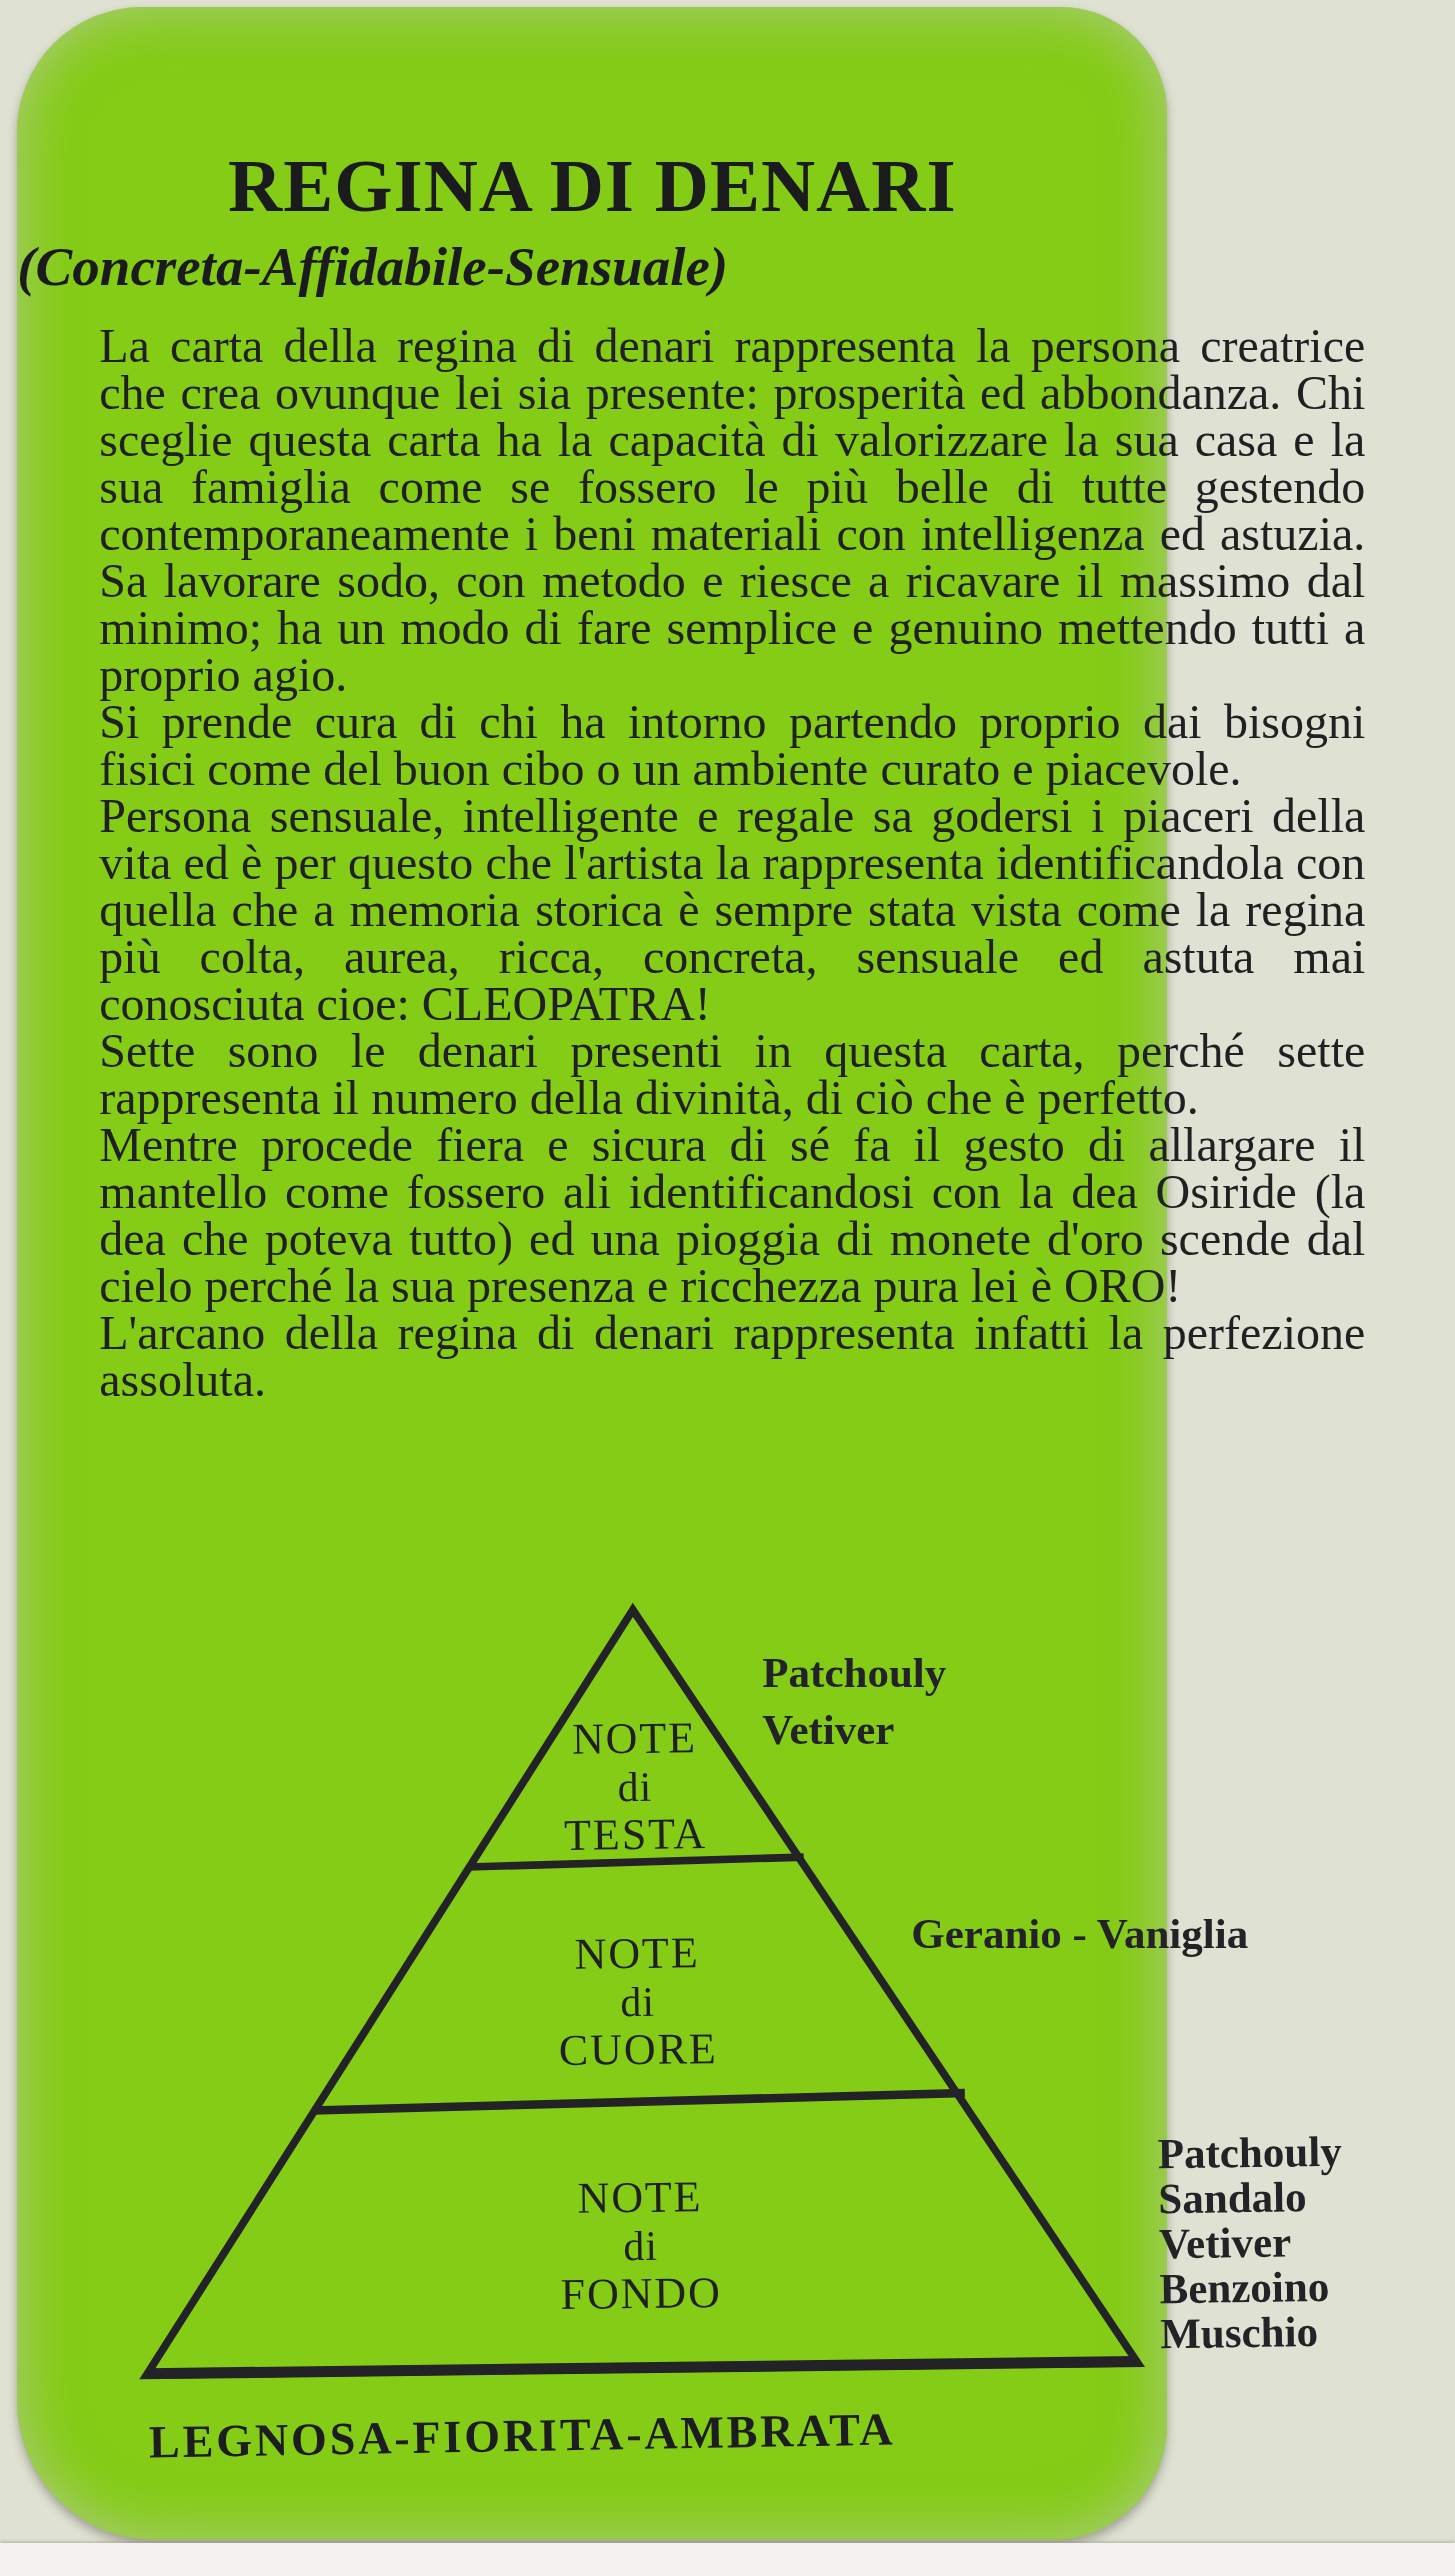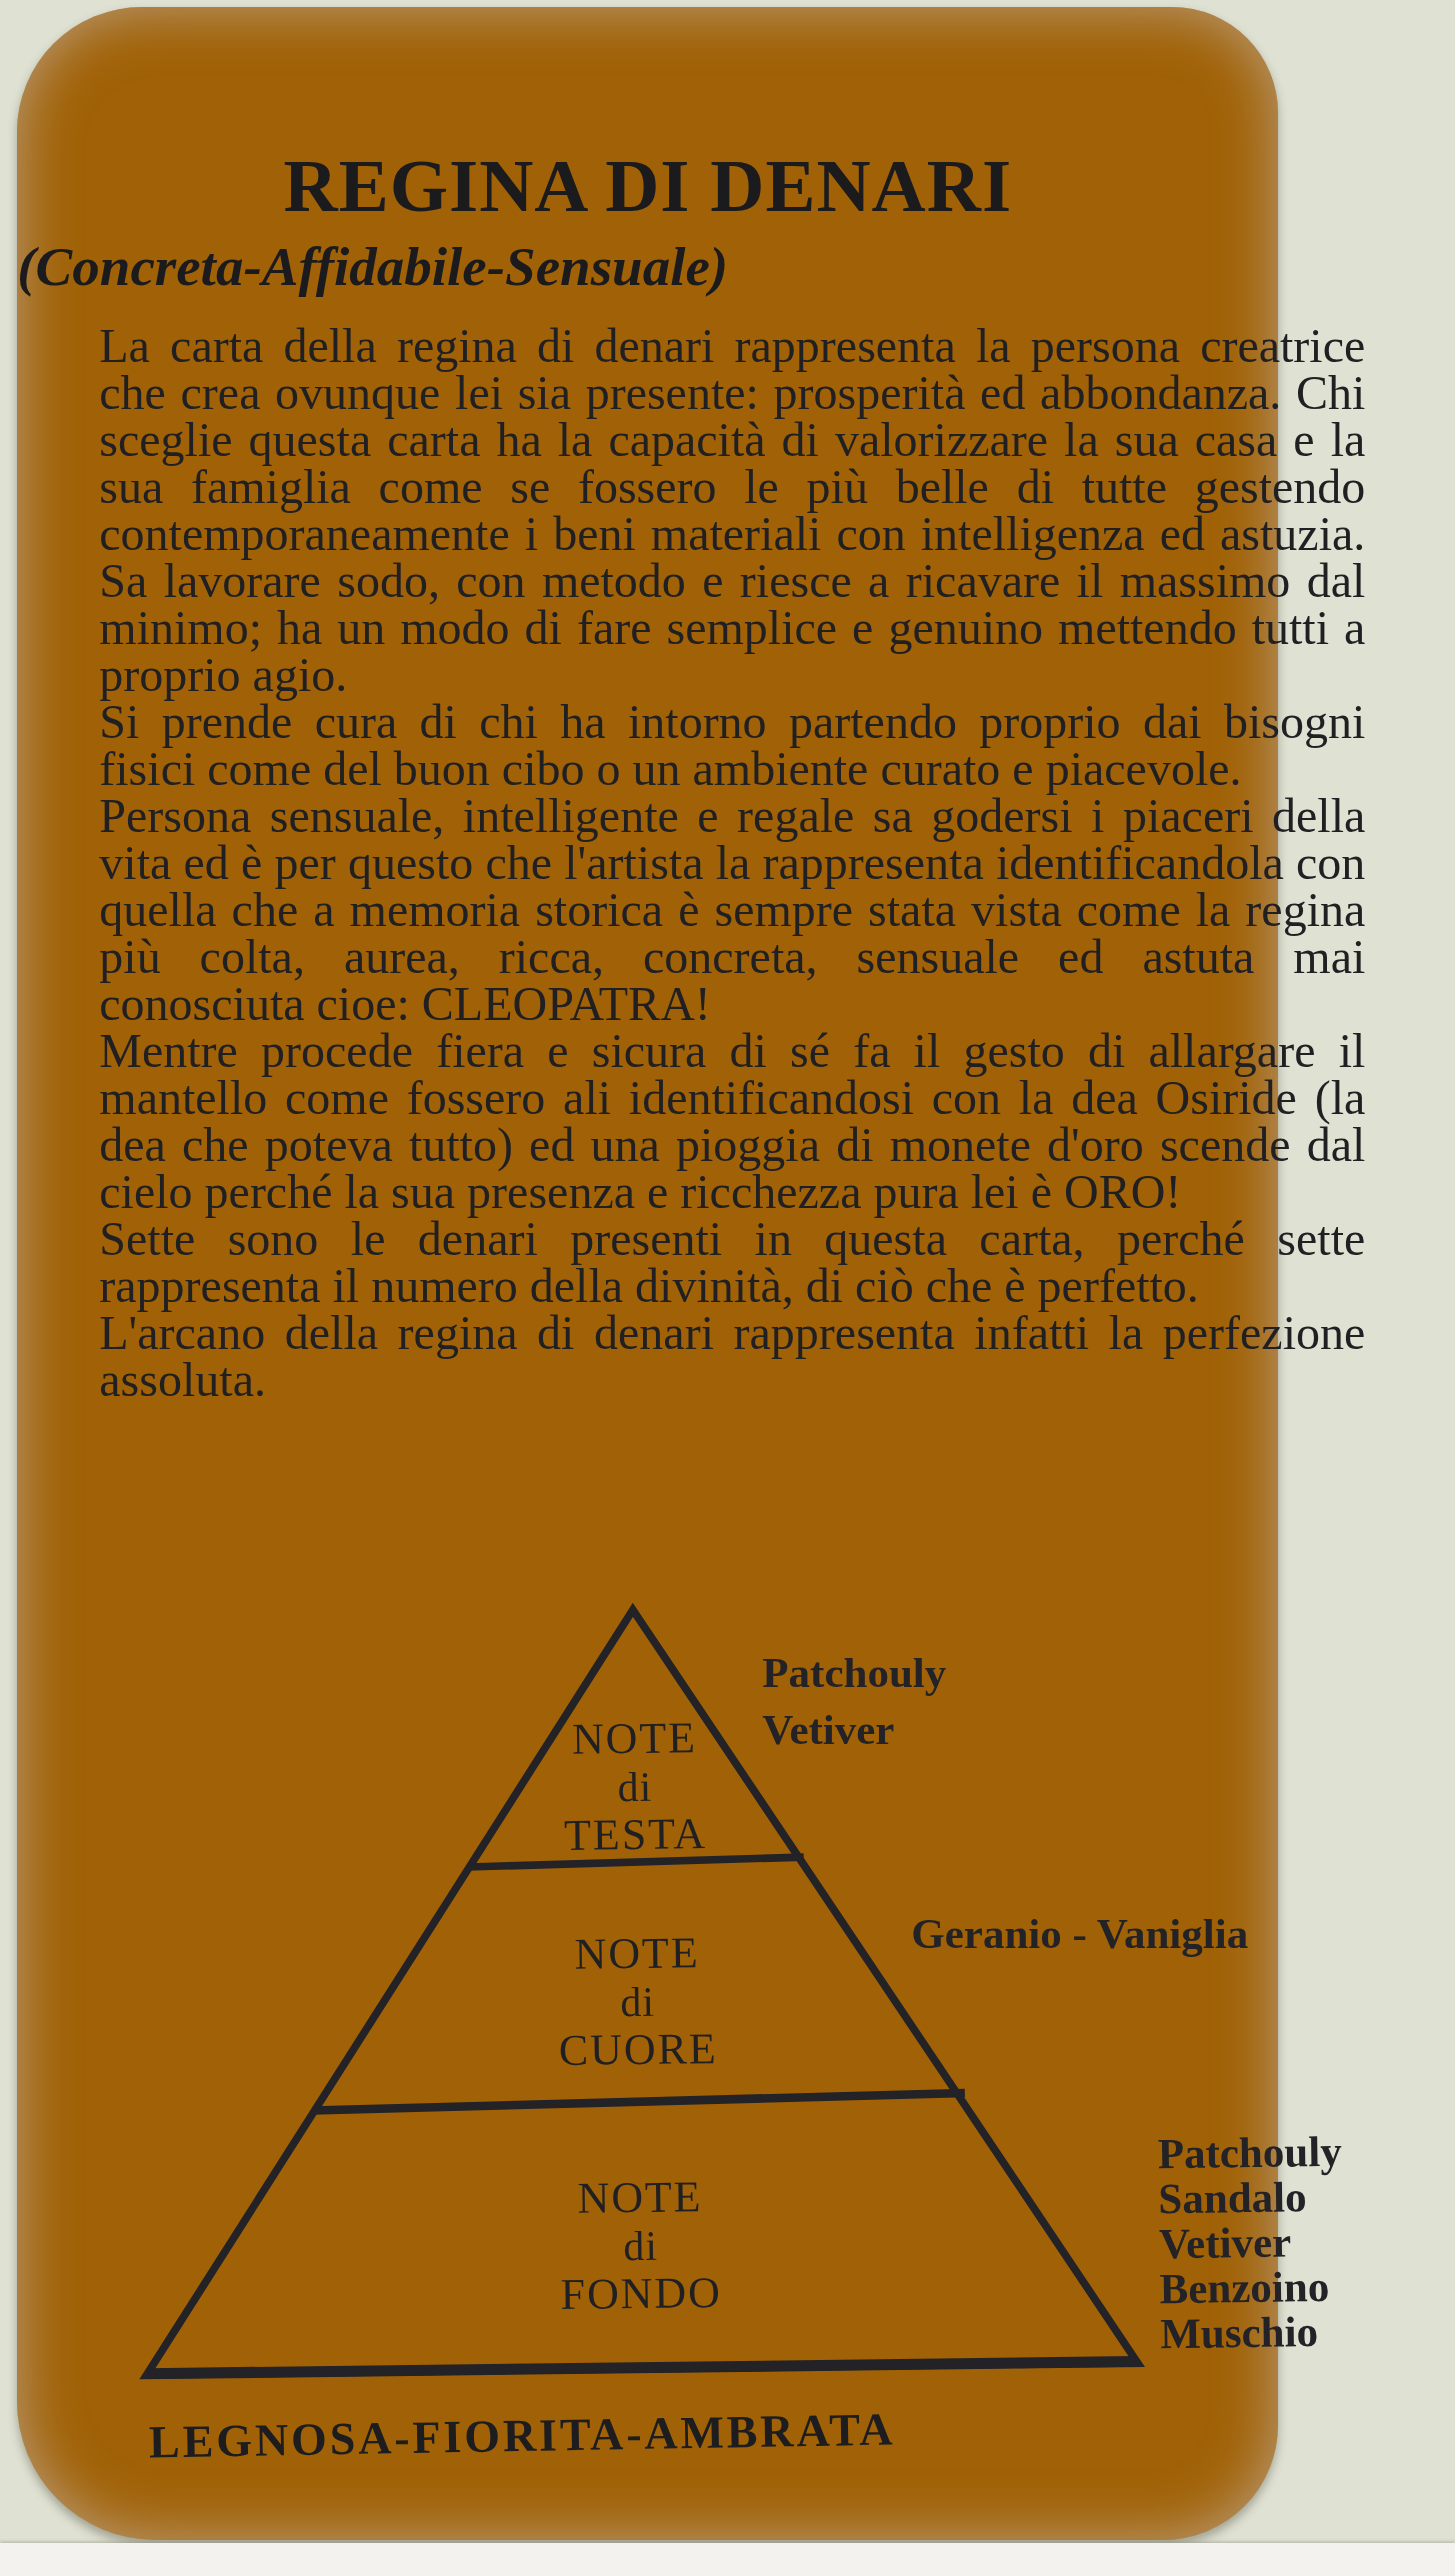--- a/index.html
+++ b/index.html
@@ -10,22 +10,22 @@
     font-family:"Liberation Serif", serif;
     overflow:hidden;
   }
   .page{position:absolute;inset:0;}
   .bottom-strip{
     position:absolute;left:0;bottom:0;width:1455px;height:33px;
     background:#f4f2ef;
     box-shadow:0 -1.9px 2.9px rgba(120,120,100,.35);
   }
   .card{
-    position:absolute;left:17.3px;top:6.7px;width:1261px;height:2533px;
-    background:#a16207;
+    position:absolute;left:17.3px;top:6.7px;width:1150px;height:2533px;
+    background:#84cc16;
     border-radius:125px 106px 115px 139px;
     box-shadow:0 5.8px 9.6px rgba(90,92,70,.45), inset 0 0 58px rgba(205,204,212,.6);
     color:#201f22;
   }
   .title{
     position:absolute;left:0;top:136px;width:100%;
     text-align:center;
     font-size:75px;font-weight:700;letter-spacing:1px;
     color:#1b1a1d;
   }
@@ -82,22 +82,22 @@
 
   <div class="card">
 
     <div class="title">REGINA DI DENARI</div>
     <div class="subtitle">(Concreta-Affidabile-Sensuale)</div>
 
     <div class="body-text">
       <p>La carta della regina di denari  rappresenta la persona creatrice che crea ovunque lei sia presente: prosperità ed abbondanza. Chi sceglie questa carta ha la capacità di valorizzare la sua casa e la sua famiglia come se fossero le più belle di tutte gestendo contemporaneamente i beni materiali con intelligenza ed astuzia. Sa lavorare sodo, con metodo e riesce a ricavare il massimo dal minimo; ha un modo di fare semplice e genuino mettendo tutti a proprio agio.</p>
       <p>Si prende cura di chi ha intorno partendo proprio dai bisogni fisici come del buon cibo o un ambiente curato e piacevole.</p>
       <p>Persona sensuale, intelligente e regale sa godersi i piaceri della vita ed è per questo che l'artista la rappresenta identificandola con quella che a memoria storica è sempre stata vista come la regina più colta, aurea, ricca, concreta, sensuale ed astuta mai conosciuta cioe: CLEOPATRA!</p>
+      <p>Sette sono le denari presenti in questa carta, perché sette rappresenta il numero della divinità, di ciò che è perfetto.</p>
       <p>Mentre procede fiera e sicura di sé fa il gesto di allargare il mantello come fossero ali identificandosi con la dea Osiride (la dea che poteva tutto) ed una pioggia di monete d'oro scende dal cielo perché la sua presenza e ricchezza pura lei è ORO!</p>
-      <p>Sette sono le denari presenti in questa carta, perché sette rappresenta il numero della divinità, di ciò che è perfetto.</p>
       <p>L'arcano della regina di denari rappresenta infatti la perfezione assoluta.</p>
     </div>
 
     <div class="pyramid">
       <svg width="1007" height="779" viewBox="0 0 1050 812">
         <path d="M525,8 L8,800 L1042,800 Z" fill="none" stroke="#232226" stroke-width="8" stroke-linejoin="miter"></path>
         <line x1="10" y1="798" x2="1040" y2="798" stroke="#232226" stroke-width="11"></line>
         <line x1="350" y1="274" x2="700" y2="268" stroke="#232226" stroke-width="8"></line>
         <line x1="185" y1="526" x2="865" y2="516" stroke="#232226" stroke-width="9"></line>
       </svg>

